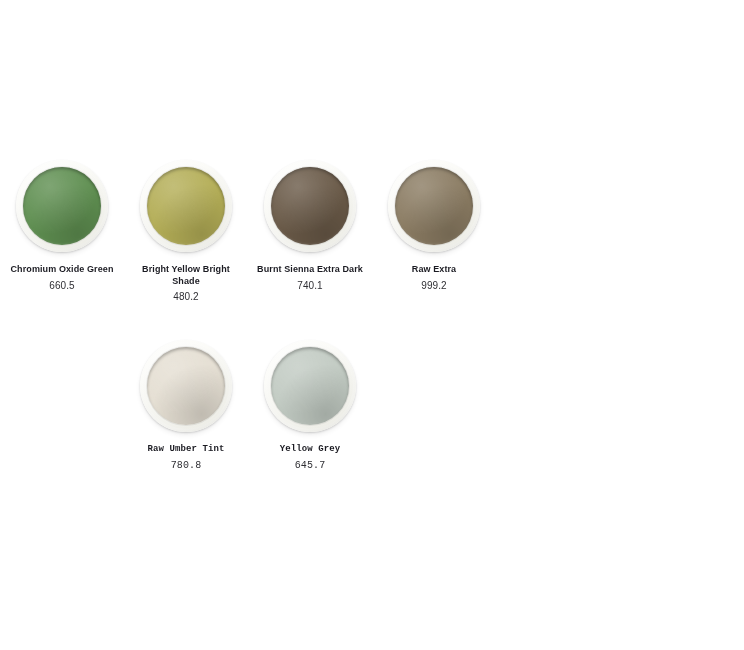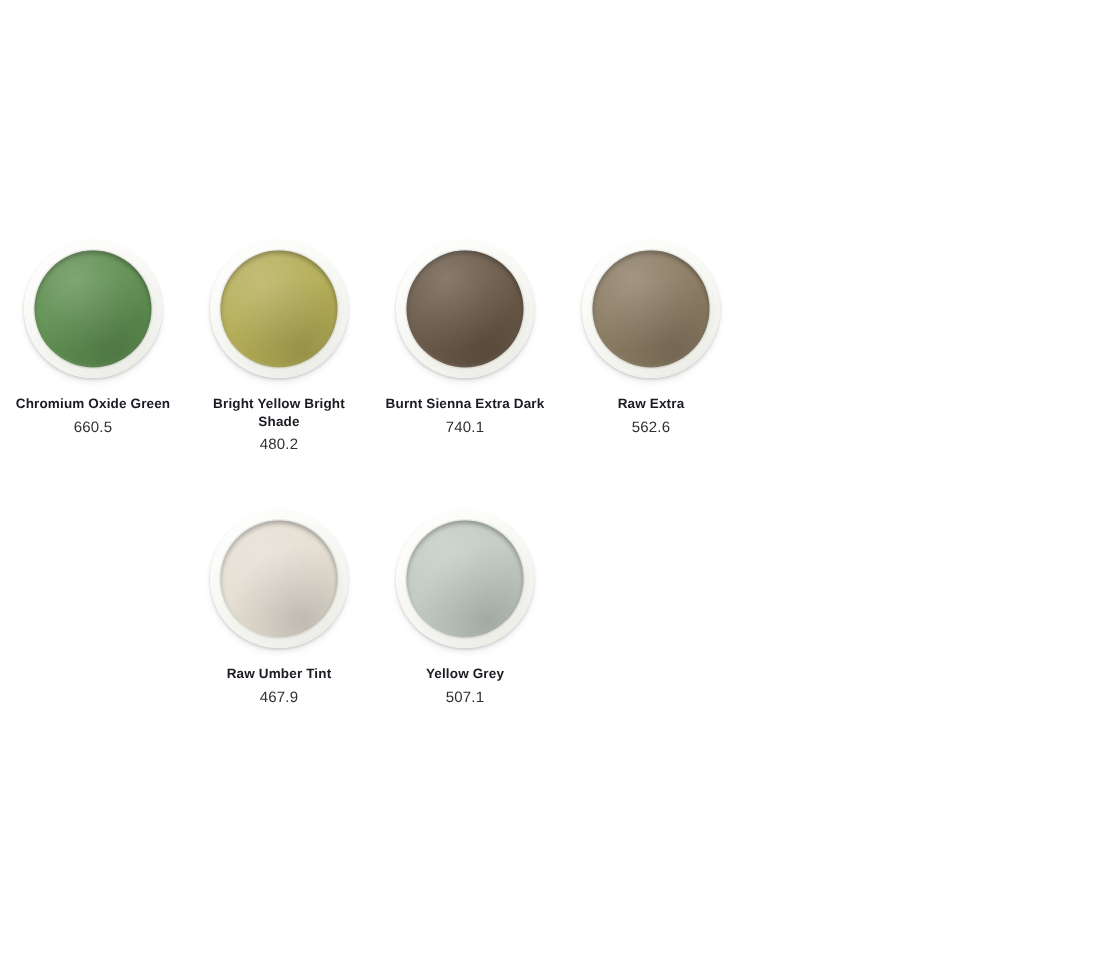--- a/index.html
+++ b/index.html
@@ -23,21 +23,21 @@
   .swatch-row {
     position: absolute;
     left: 0;
     width: 700px;
     display: flex;
     flex-direction: row;
     align-items: flex-start;
   }
 
   #row-1 { top: 160px; }
-  #row-2 { top: 340px; }
+  #row-2 { top: 340px; font-family: Liberation Mono, monospace; }
 
   .row-indent {
     width: 124px;
     flex: 0 0 124px;
   }
 
   .swatch-cell {
     width: 124px;
     flex: 0 0 124px;
     display: flex;
@@ -143,33 +143,33 @@
           <div class="pan-paint" style="background: rgb(106, 90, 72);"></div>
         </div>
         <div class="swatch-name">Burnt Sienna Extra Dark</div>
         <div class="swatch-code">740.1</div>
       </div>
       <div class="swatch-cell">
         <div class="pan">
           <div class="pan-paint" style="background: rgb(139, 124, 99);"></div>
         </div>
         <div class="swatch-name">Raw Extra</div>
-        <div class="swatch-code">562.6</div>
+        <div class="swatch-code">999.2</div>
       </div>
     </div>
   <div class="swatch-row" id="row-2">
       <div class="row-indent"></div>
       <div class="swatch-cell">
         <div class="pan">
           <div class="pan-paint" style="background: rgb(229, 223, 211);"></div>
         </div>
         <div class="swatch-name">Raw Umber Tint</div>
-        <div class="swatch-code">467.9</div>
+        <div class="swatch-code">780.8</div>
       </div>
       <div class="swatch-cell">
         <div class="pan">
           <div class="pan-paint" style="background: rgb(194, 203, 195);"></div>
         </div>
         <div class="swatch-name">Yellow Grey</div>
-        <div class="swatch-code">507.1</div>
+        <div class="swatch-code">645.7</div>
       </div>
     </div>
 </div>
 
 </body></html>

